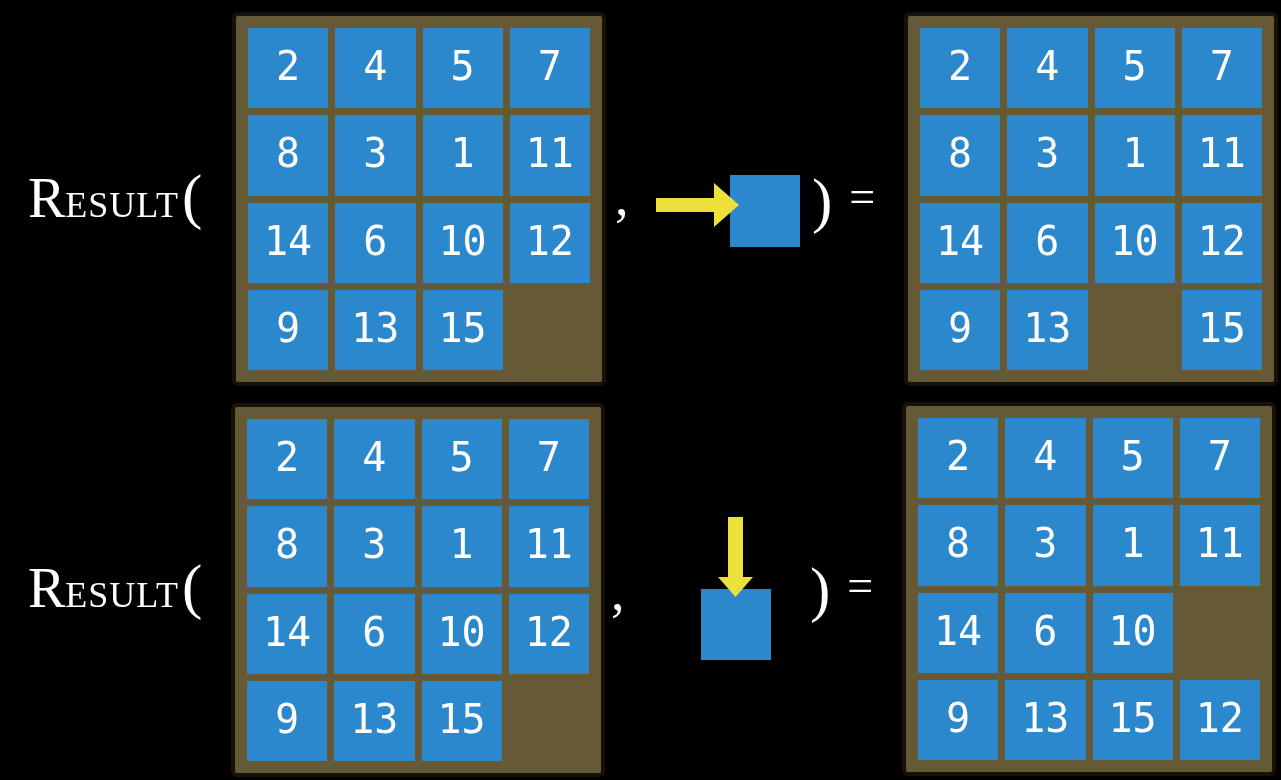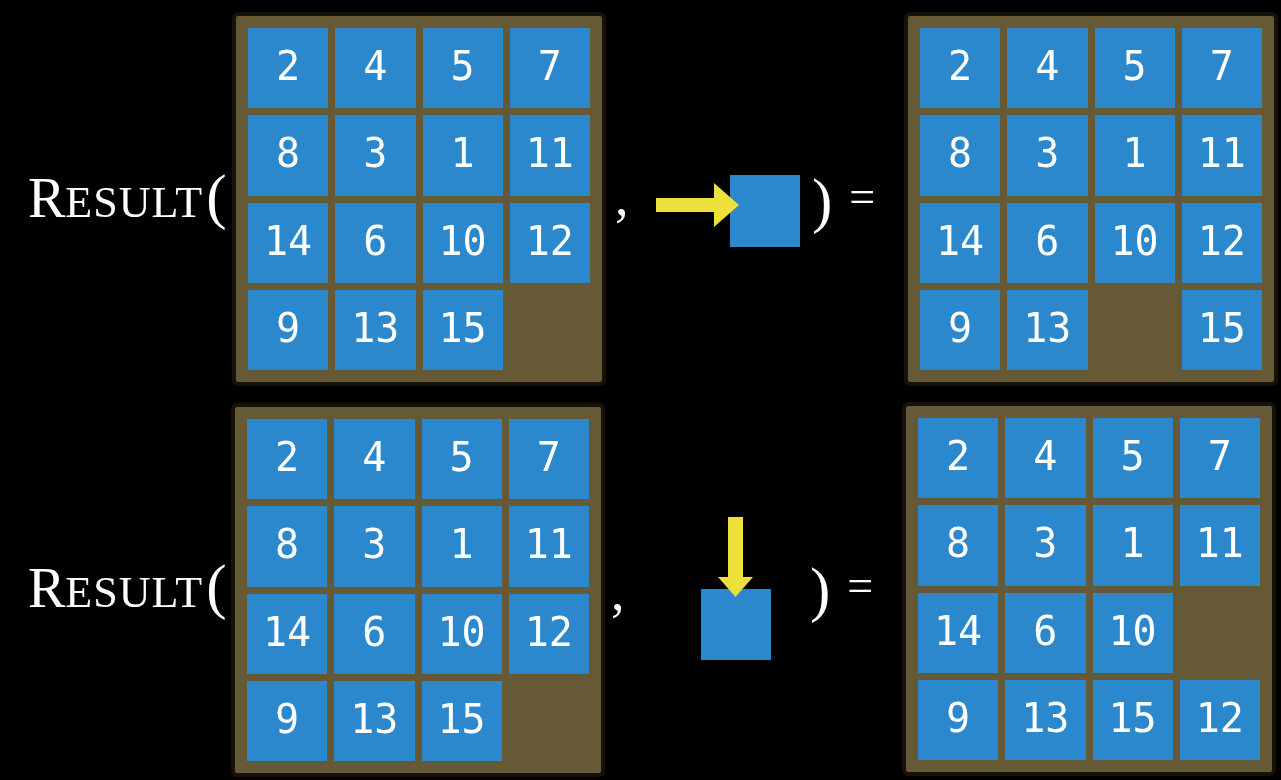--- a/index.html
+++ b/index.html
@@ -20,21 +20,21 @@
   }
 
   
   .func-label {
     position: absolute;
     display: flex;
     align-items: baseline;
     white-space: nowrap;
   }
   .func-label .cap   { font-size: 56px; line-height: 1; }
-  .func-label .small { font-size: 44px; line-height: 1; letter-spacing: 1px; }
+  .func-label .small { font-size: 36px; line-height: 1; letter-spacing: 1px; }
   .func-label .open  { font-size: 61px; line-height: 1; margin-left: 3px; }
   .label-1 { left: 28px; top: 166px; }
   .label-2 { left: 28px; top: 556px; }
 
   
   .board {
     position: absolute;
     width: 374px;
     height: 374px;
     box-sizing: border-box;

